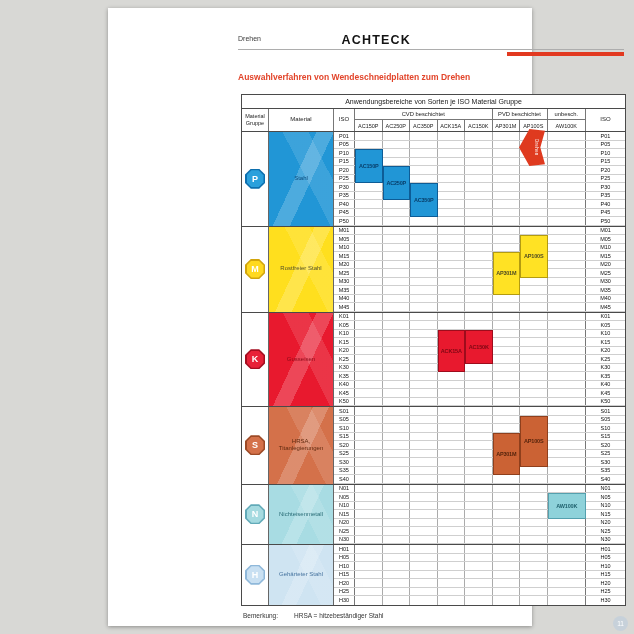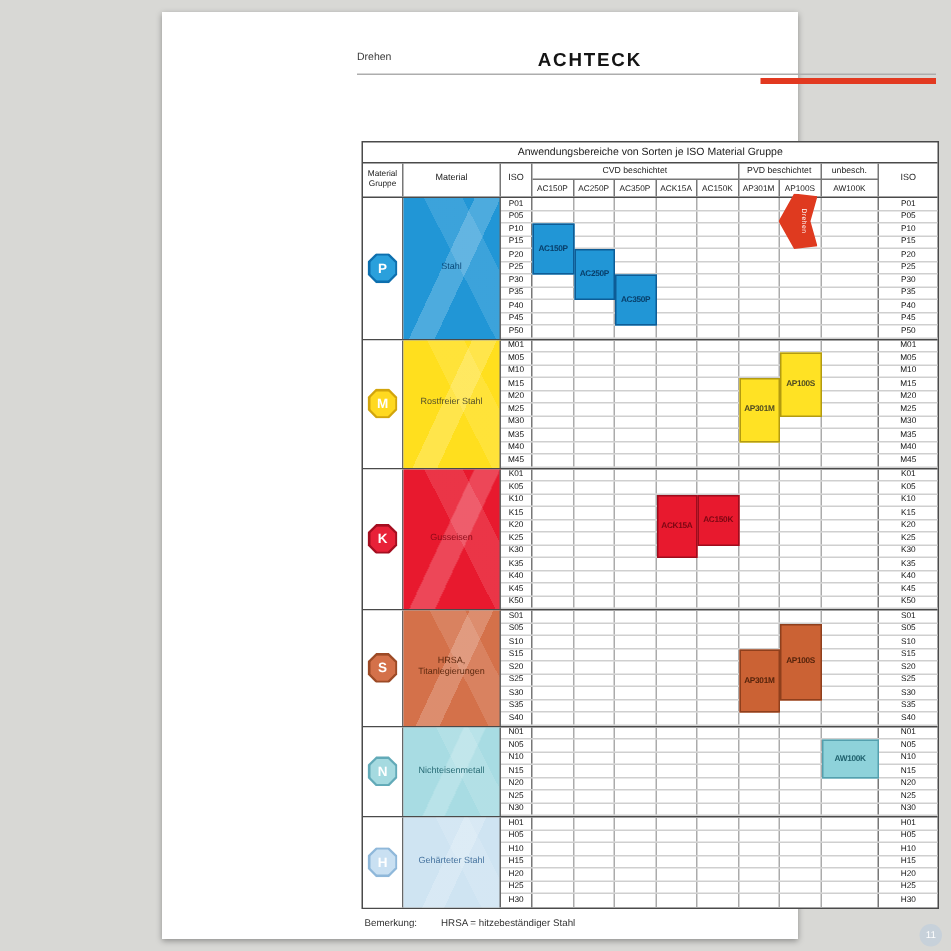--- a/index.html
+++ b/index.html
@@ -1,20 +1,20 @@
 <!DOCTYPE html>
 <html><head>
 <meta charset="utf-8">
 <style>
   html,body{margin:0;padding:0;}
   .canvas{position:relative;width:634px;height:634px;background:#d8d8d5;overflow:hidden;font-family:"Liberation Sans",sans-serif;}
   .page{position:absolute;left:108px;top:8px;width:424px;height:618px;background:#fff;box-shadow:0 1px 4px rgba(0,0,0,.35);}
   .hdr-label{position:absolute;left:130px;top:27px;font-size:7px;color:#3a3a3a;}
   .hdr-line{position:absolute;left:130px;top:41px;width:386px;border-top:1px solid #adadad;}
-  .brand{position:absolute;top:25px;right:104px;font-size:12.5px;font-weight:bold;letter-spacing:1.2px;color:#141414;}
+  .brand{position:absolute;top:25px;right:121px;font-size:12.5px;font-weight:bold;letter-spacing:1.2px;color:#141414;}
   .brand-bar{position:absolute;left:399px;top:44px;width:117px;height:3.5px;background:#e23920;}
   .title{position:absolute;left:130px;top:64px;font-size:8.5px;font-weight:bold;color:#e2442a;}
 
   .tbl{position:absolute;left:133px;top:86px;width:383px;background:#fff;border:1px solid #4a4a4a;box-sizing:content-box;}
   .tbl-title{height:13px;line-height:13px;text-align:center;font-size:7px;color:#222;border-bottom:1px solid #4a4a4a;}
   .tbl-head{display:flex;height:22px;border-bottom:1px solid #4a4a4a;}
   .hc{box-sizing:border-box;border-right:1px solid #777;display:flex;align-items:center;justify-content:center;text-align:center;font-size:5.5px;color:#222;white-space:pre-line;line-height:1.2;}
   .mg{width:27px;}
   .mat{width:65px;font-size:6px;}
   .isoL{width:21px;font-size:6px;}
@@ -52,20 +52,21 @@
 </style>
 </head>
 <body>
 
 <div class="canvas">
   <div class="page">
     <div class="hdr-label">Drehen</div>
     <div class="hdr-line"></div>
     <div class="brand">ACHTECK</div>
     <div class="brand-bar"></div>
+    <div class="title">Auswahlverfahren von Wendeschneidplatten zum Drehen</div>
 
     <div class="tbl">
       <div class="tbl-title">Anwendungsbereiche von Sorten je ISO Material Gruppe</div>
       <div class="tbl-head" id="tbl-head">
           <div class="hc mg">Material
 Gruppe</div>
           <div class="hc mat">Material</div>
           <div class="hc isoL">ISO</div>
           <div class="hmid">
             <div class="hrow1">

